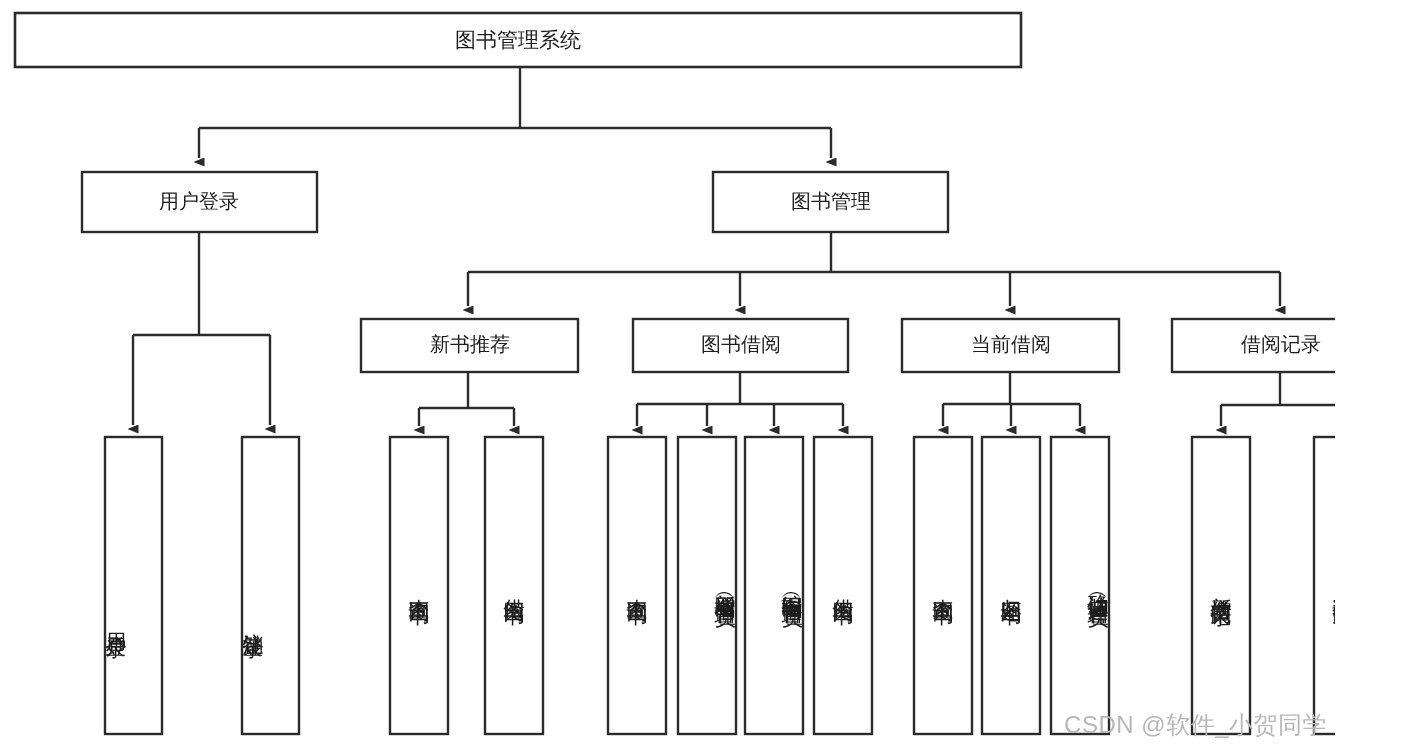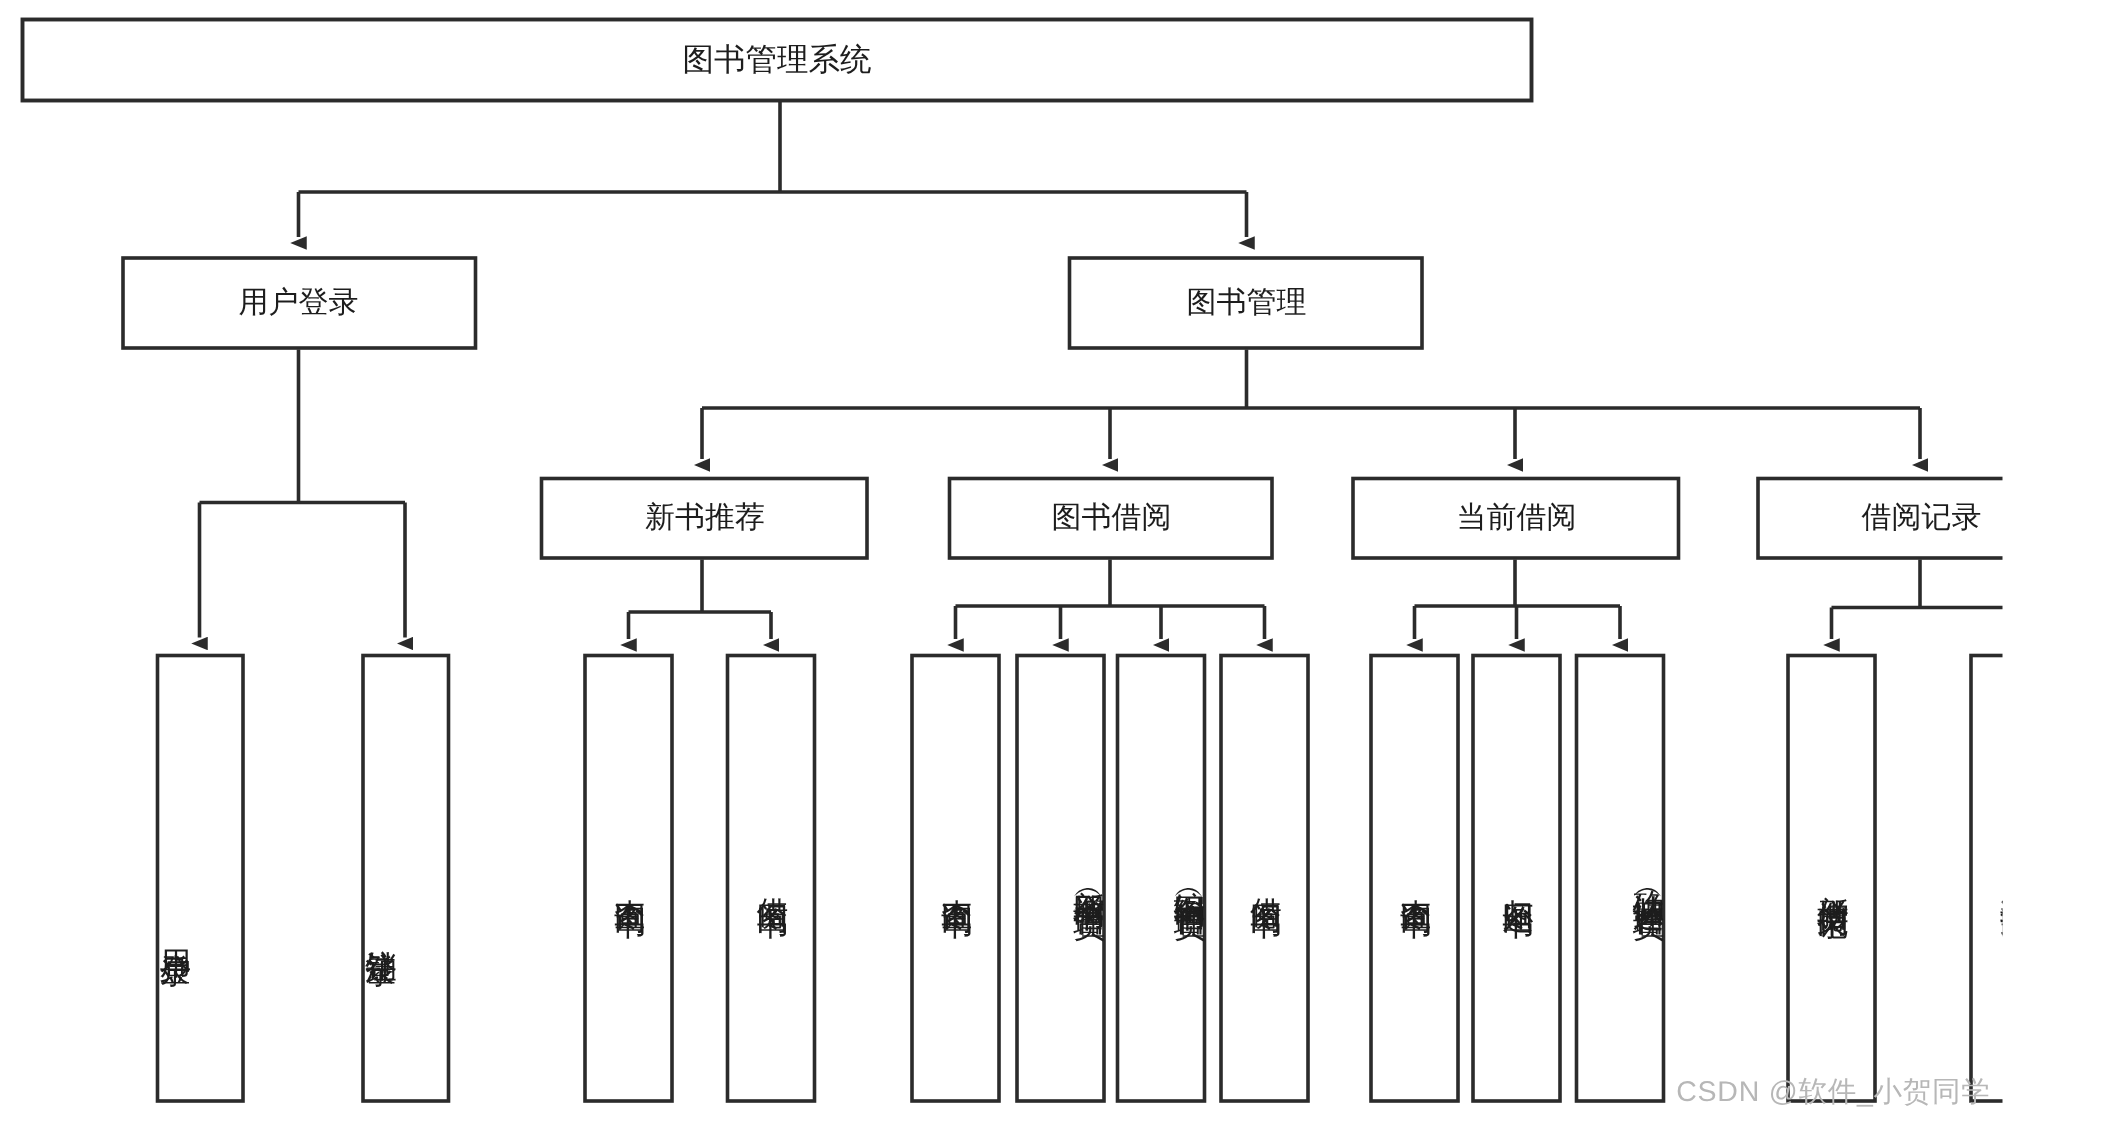--- a/index.html
+++ b/index.html
@@ -55,21 +55,21 @@
     display:flex;
     align-items:center;
     justify-content:center;
     pointer-events:none;
   }
   .watermark{
     position:absolute;
     right:8px;
     bottom:6px;
     font-family:"Liberation Sans","DejaVu Sans",sans-serif;
-    font-size:19px;
+    font-size:24px;
     color:#b7b7b7;
     letter-spacing:0.5px;
     white-space:nowrap;
   }
 </style>
 </head>
 <body>
 
 <div id="stage">
 

